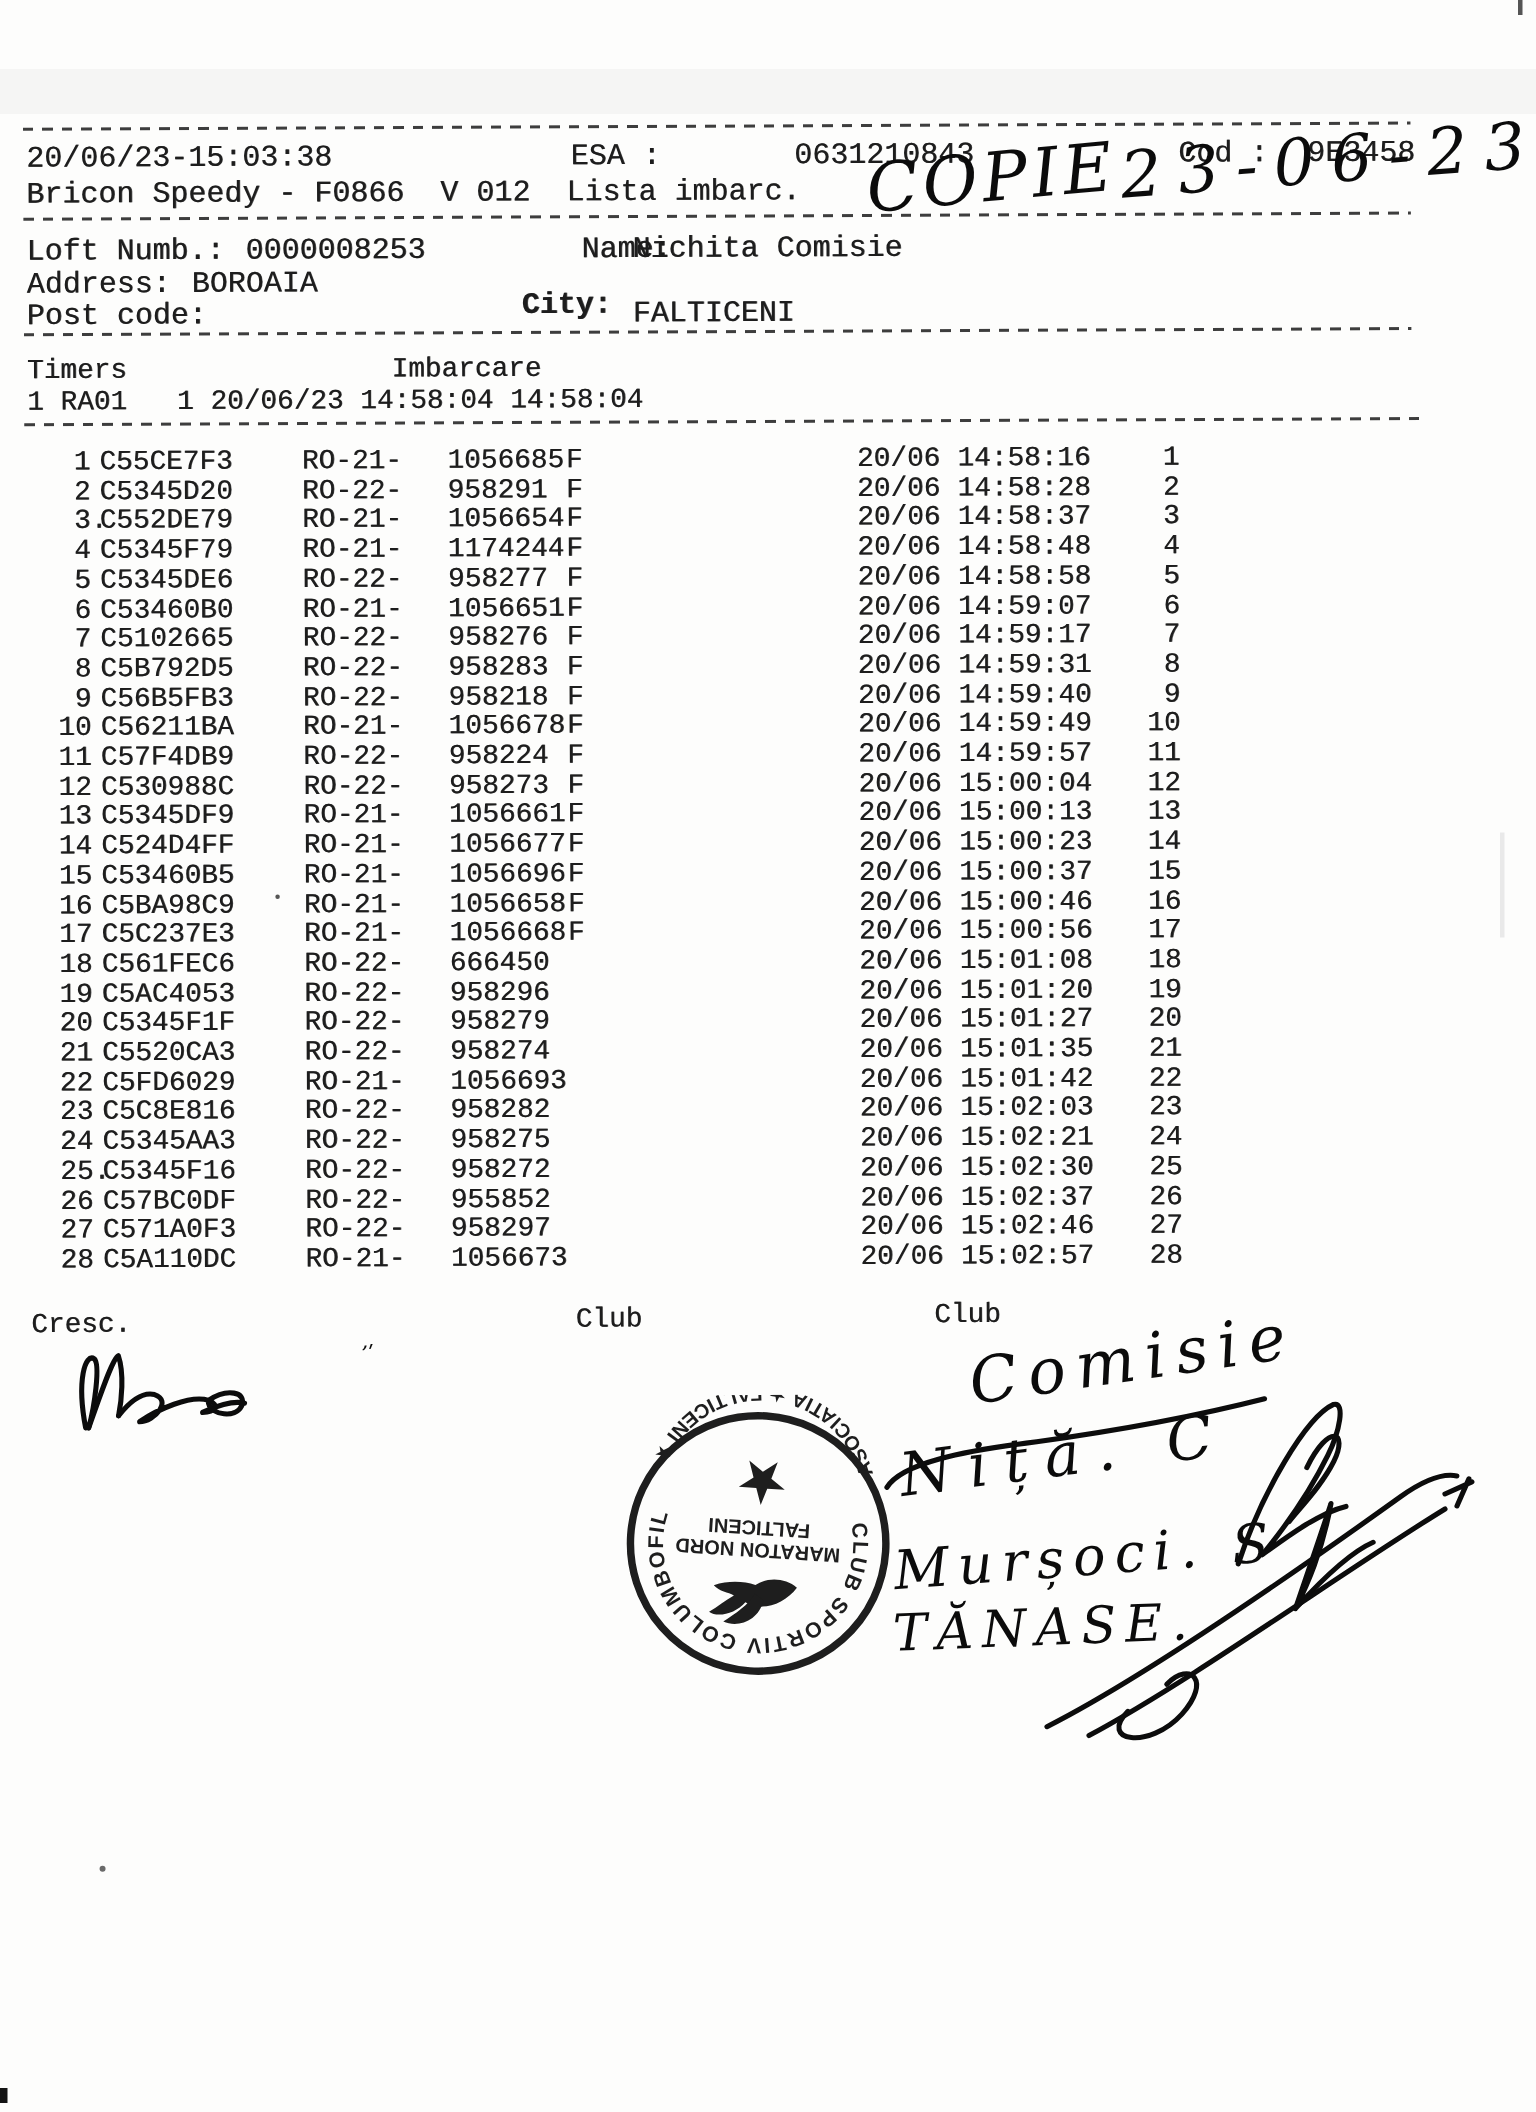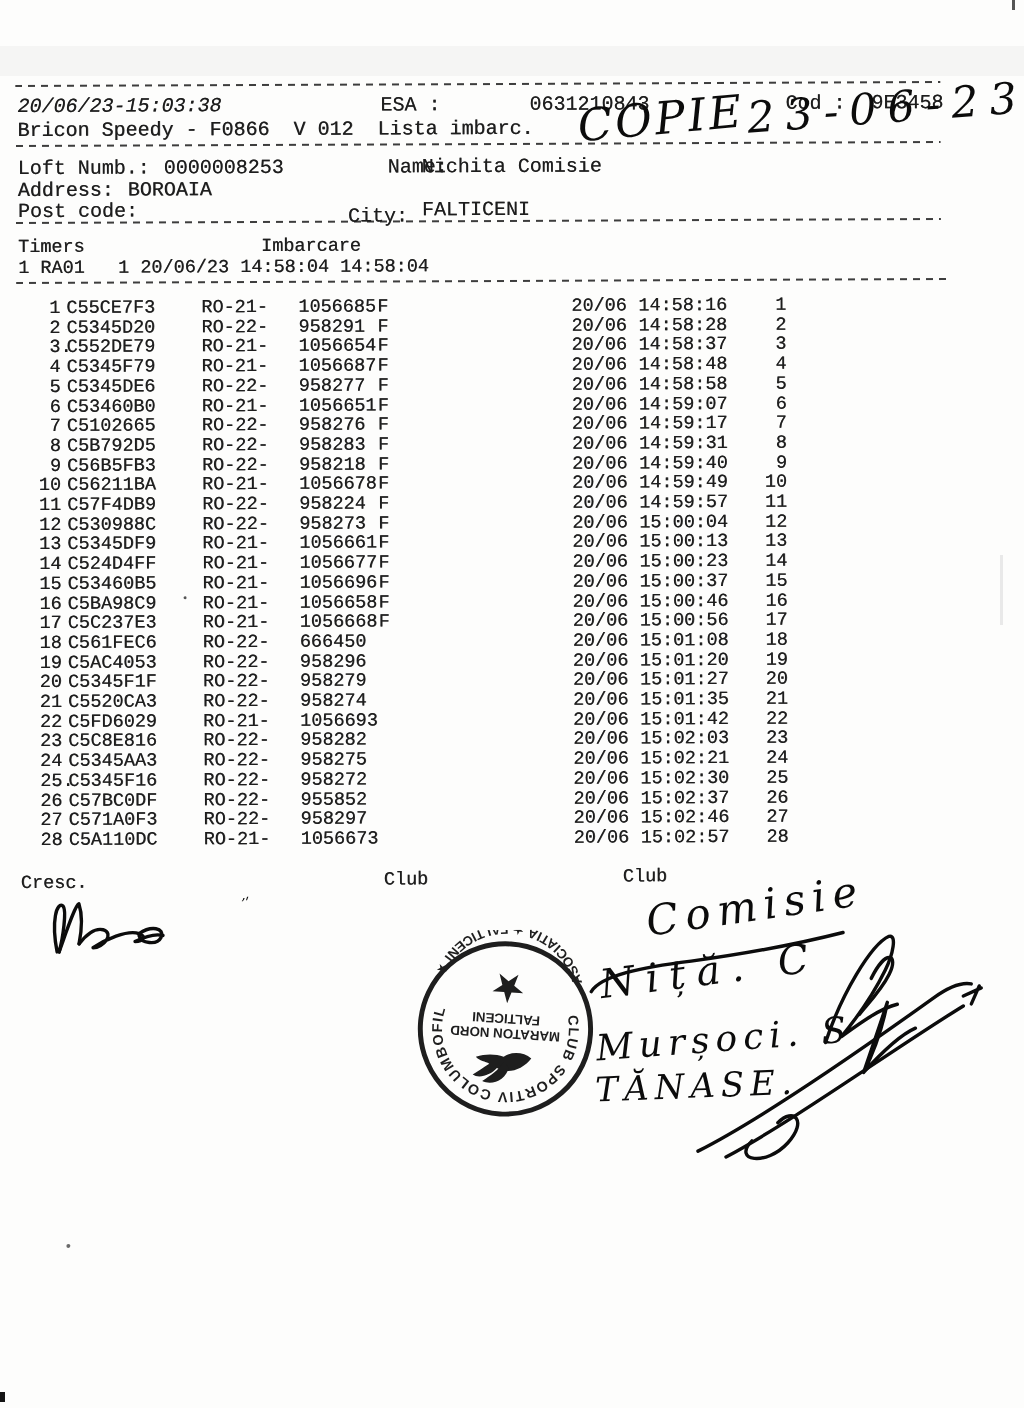--- a/index.html
+++ b/index.html
@@ -40,49 +40,49 @@
   <div class="artifact" style="left:0;top:1392px;width:5px;height:10px;background:#141414;"></div>
   <div class="artifact" style="left:1012px;top:0;width:3px;height:10px;background:#555;"></div>
 
   <div class="skew">
 
     <div class="dash" style="left:18px;top:85px;width:925px;"></div>
     <div class="dash" style="left:18px;top:145px;width:925px;"></div>
     <div class="dash" style="left:18px;top:222px;width:925px;"></div>
     <div class="dash" style="left:18px;top:282px;width:932px;"></div>
 
-    <span class="mono f20" style="left:20px;top:96px;font-style:italic;">20/06/23-15:03:38</span>
+    <span class="mono f20" style="left:20px;top:96px;">20/06/23-15:03:38</span>
     <span class="mono f20" style="left:383px;top:96px;">ESA :</span>
     <span class="mono f20" style="left:505px;top:96px;margin-left:27px;">0631210843</span>
     <span class="mono f20" style="left:748px;top:96px;margin-left:40px;">Cod :</span>
     <span class="mono f20" style="left:874px;top:96px;">9E3458</span>
     <span class="mono f20" style="left:20px;top:120px;">Bricon Speedy - F0866  V 012  Lista imbarc.</span>
 
     <span class="hand" style="left:578px;top:102px;font-size:45px;letter-spacing:3px;transform:rotate(-5deg);">COPIE</span>
     <span class="hand" style="left:748px;top:96px;font-size:43px;letter-spacing:11px;transform:rotate(-4deg);">23-06-23</span>
 
     <span class="mono f20" style="left:20px;top:158px;">Loft Numb.:</span>
     <span class="mono f20" style="left:166px;top:158px;">0000008253</span>
     <span class="mono f20" style="left:350px;top:158px;margin-left:40px;">Name:</span>
     <span class="mono f20" style="left:424px;top:158px;">Nichita Comisie</span>
     <span class="mono f20" style="left:20px;top:180px;">Address:</span>
     <span class="mono f20" style="left:130px;top:180px;">BOROAIA</span>
     <span class="mono f20" style="left:20px;top:201px;">Post code:</span>
-    <span class="mono f20" style="left:350px;top:207px;">City:</span>
+    <span class="mono f20" style="left:350px;top:195px;font-weight:bold;">City:</span>
     <span class="mono f20" style="left:424px;top:201px;">FALTICENI</span>
 
     <span class="mono f18" style="left:20px;top:238px;">Timers</span>
     <span class="mono f18" style="left:263px;top:238px;">Imbarcare</span>
     <span class="mono f18" style="left:20px;top:259px;">1 RA01   1 20/06/23 14:58:04 14:58:04</span>
 
     <div id="boarding-table">
         <div class="trow mono f18" style="top: 299px;"><span class="cell c-no">1</span><span class="cell c-sep"> </span><span class="cell c-chip">C55CE7F3</span><span class="cell c-series">RO-21-</span><span class="cell c-num">1056685</span><span class="cell c-f">F</span><span class="cell c-date">20/06</span><span class="cell c-time">14:58:16</span><span class="cell c-seq">1</span></div>
         <div class="trow mono f18" style="top: 318.7px;"><span class="cell c-no">2</span><span class="cell c-sep"> </span><span class="cell c-chip">C5345D20</span><span class="cell c-series">RO-22-</span><span class="cell c-num">958291</span><span class="cell c-f">F</span><span class="cell c-date">20/06</span><span class="cell c-time">14:58:28</span><span class="cell c-seq">2</span></div>
         <div class="trow mono f18" style="top: 338.4px;"><span class="cell c-no">3</span><span class="cell c-sep">.</span><span class="cell c-chip">C552DE79</span><span class="cell c-series">RO-21-</span><span class="cell c-num">1056654</span><span class="cell c-f">F</span><span class="cell c-date">20/06</span><span class="cell c-time">14:58:37</span><span class="cell c-seq">3</span></div>
-        <div class="trow mono f18" style="top: 358.1px;"><span class="cell c-no">4</span><span class="cell c-sep"> </span><span class="cell c-chip">C5345F79</span><span class="cell c-series">RO-21-</span><span class="cell c-num">1056687</span><span class="cell c-f">F</span><span class="cell c-date">20/06</span><span class="cell c-time">14:58:48</span><span class="cell c-seq">4</span></div>
+        <div class="trow mono f18" style="top: 358.1px;"><span class="cell c-no">4</span><span class="cell c-sep"> </span><span class="cell c-chip">C5345F79</span><span class="cell c-series">RO-21-</span><span class="cell c-num">1174244</span><span class="cell c-f">F</span><span class="cell c-date">20/06</span><span class="cell c-time">14:58:48</span><span class="cell c-seq">4</span></div>
         <div class="trow mono f18" style="top: 377.8px;"><span class="cell c-no">5</span><span class="cell c-sep"> </span><span class="cell c-chip">C5345DE6</span><span class="cell c-series">RO-22-</span><span class="cell c-num">958277</span><span class="cell c-f">F</span><span class="cell c-date">20/06</span><span class="cell c-time">14:58:58</span><span class="cell c-seq">5</span></div>
         <div class="trow mono f18" style="top: 397.5px;"><span class="cell c-no">6</span><span class="cell c-sep"> </span><span class="cell c-chip">C53460B0</span><span class="cell c-series">RO-21-</span><span class="cell c-num">1056651</span><span class="cell c-f">F</span><span class="cell c-date">20/06</span><span class="cell c-time">14:59:07</span><span class="cell c-seq">6</span></div>
         <div class="trow mono f18" style="top: 417.2px;"><span class="cell c-no">7</span><span class="cell c-sep"> </span><span class="cell c-chip">C5102665</span><span class="cell c-series">RO-22-</span><span class="cell c-num">958276</span><span class="cell c-f">F</span><span class="cell c-date">20/06</span><span class="cell c-time">14:59:17</span><span class="cell c-seq">7</span></div>
         <div class="trow mono f18" style="top: 436.9px;"><span class="cell c-no">8</span><span class="cell c-sep"> </span><span class="cell c-chip">C5B792D5</span><span class="cell c-series">RO-22-</span><span class="cell c-num">958283</span><span class="cell c-f">F</span><span class="cell c-date">20/06</span><span class="cell c-time">14:59:31</span><span class="cell c-seq">8</span></div>
         <div class="trow mono f18" style="top: 456.6px;"><span class="cell c-no">9</span><span class="cell c-sep"> </span><span class="cell c-chip">C56B5FB3</span><span class="cell c-series">RO-22-</span><span class="cell c-num">958218</span><span class="cell c-f">F</span><span class="cell c-date">20/06</span><span class="cell c-time">14:59:40</span><span class="cell c-seq">9</span></div>
         <div class="trow mono f18" style="top: 476.3px;"><span class="cell c-no">10</span><span class="cell c-sep"> </span><span class="cell c-chip">C56211BA</span><span class="cell c-series">RO-21-</span><span class="cell c-num">1056678</span><span class="cell c-f">F</span><span class="cell c-date">20/06</span><span class="cell c-time">14:59:49</span><span class="cell c-seq">10</span></div>
         <div class="trow mono f18" style="top: 496px;"><span class="cell c-no">11</span><span class="cell c-sep"> </span><span class="cell c-chip">C57F4DB9</span><span class="cell c-series">RO-22-</span><span class="cell c-num">958224</span><span class="cell c-f">F</span><span class="cell c-date">20/06</span><span class="cell c-time">14:59:57</span><span class="cell c-seq">11</span></div>
         <div class="trow mono f18" style="top: 515.7px;"><span class="cell c-no">12</span><span class="cell c-sep"> </span><span class="cell c-chip">C530988C</span><span class="cell c-series">RO-22-</span><span class="cell c-num">958273</span><span class="cell c-f">F</span><span class="cell c-date">20/06</span><span class="cell c-time">15:00:04</span><span class="cell c-seq">12</span></div>
         <div class="trow mono f18" style="top: 535.4px;"><span class="cell c-no">13</span><span class="cell c-sep"> </span><span class="cell c-chip">C5345DF9</span><span class="cell c-series">RO-21-</span><span class="cell c-num">1056661</span><span class="cell c-f">F</span><span class="cell c-date">20/06</span><span class="cell c-time">15:00:13</span><span class="cell c-seq">13</span></div>
         <div class="trow mono f18" style="top: 555.1px;"><span class="cell c-no">14</span><span class="cell c-sep"> </span><span class="cell c-chip">C524D4FF</span><span class="cell c-series">RO-21-</span><span class="cell c-num">1056677</span><span class="cell c-f">F</span><span class="cell c-date">20/06</span><span class="cell c-time">15:00:23</span><span class="cell c-seq">14</span></div>

